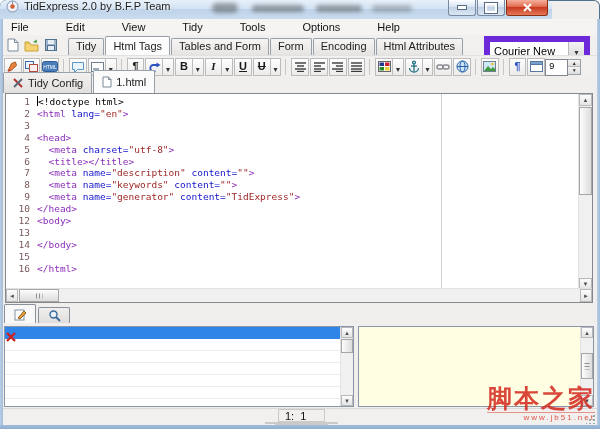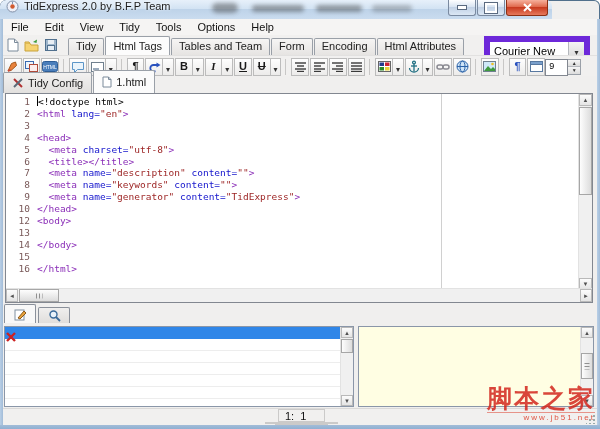--- a/index.html
+++ b/index.html
@@ -21,21 +21,21 @@
   .s3{left:316px;width:46px;top:5px;height:7px;}.s4{left:372px;width:40px;top:5px;height:7px;opacity:.3;}
   .caps{position:absolute;right:4px;top:0;display:flex;}
   .cap{height:15px;display:flex;align-items:center;justify-content:center;border:1px solid #7a8aa0;border-top:none;
        background:linear-gradient(#fdfeff,#d8e4f2 45%,#c2d2e6 50%,#dbe7f4);border-radius:0 0 3px 3px;margin-left:1px;}
   .cap.min,.cap.max{width:26px;}
   .cap.close{width:40px;background:linear-gradient(#f6b09c,#e06a4e 45%,#c83b20 50%,#e6795c);border-color:#8c3014;}
   .minbar{width:8px;height:3px;background:#fff;border:1px solid #5a6a80;}
   .maxbox{width:8px;height:6px;border:2px solid #fff;outline:1px solid #5a6a80;background:transparent;}
   
   .menubar{position:absolute;left:3px;top:19px;width:594px;height:16px;background:#f5f4f3;
-           border-bottom:1px solid #e6e5e4;display:flex;align-items:center;font-size:11px;color:#111;}
+           border-bottom:1px solid #e6e5e4;display:flex;align-items:center;font-size:11px;color:#111;gap:21px;}
   .menu-item{padding:0 8px;height:16px;display:flex;align-items:center;cursor:default;}
   
   .toolbar1{position:absolute;left:3px;top:35px;width:594px;height:20px;background:#f1f0ef;display:flex;align-items:center;}
   .fbtn{width:19px;height:18px;display:flex;align-items:center;justify-content:center;}
   .cat-tabs{display:flex;align-items:flex-end;height:20px;margin-left:8px;}
   .cat-tab{font-size:11px;color:#222;border:1px solid #9aa0a8;border-bottom:none;border-radius:2px 2px 0 0;
            padding:1px 7px 2px 7px;background:linear-gradient(#f6f5f4,#e6e4e2);margin-right:1px;height:13px;line-height:13px;}
   .cat-tab.active{background:#fcfcfc;height:16px;line-height:16px;position:relative;top:1px;box-shadow:0 -1px 0 #fff inset;}
   .combo{position:absolute;right:7px;top:1px;width:94px;height:17px;border:6px solid #6d28d9;background:#fff;
          display:flex;align-items:center;font-size:11px;}
@@ -180,21 +180,21 @@
     <span class="fbtn">
       <svg width="12" height="12">
           <rect x="0.5" y="0.5" width="11" height="11" fill="#9fb6cc" stroke="#51708e"></rect>
           <rect x="3" y="1" width="6" height="4" fill="#e8eef4"></rect>
           <rect x="2.5" y="6.5" width="7" height="5" fill="#e6edf4" stroke="#51708e"></rect>
         </svg>
     </span>
     <div class="cat-tabs">
       <span class="cat-tab">Tidy</span>
       <span class="cat-tab active">Html Tags</span>
-      <span class="cat-tab">Tables and Team</span>
+      <span class="cat-tab">Tables and Form</span>
       <span class="cat-tab">Form</span>
       <span class="cat-tab">Encoding</span>
       <span class="cat-tab">Html Attributes</span>
     </div>
     <div class="combo">
       <span class="val">Courier New</span>
       <span class="cbtn">
           <span class="da"></span>
         </span>
     </div>

